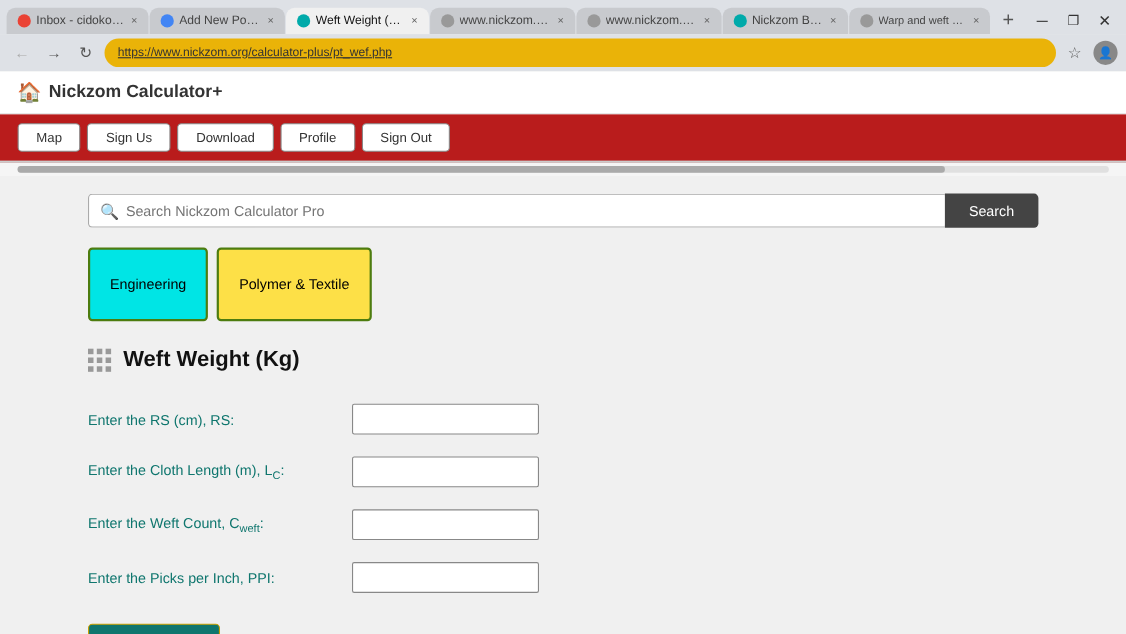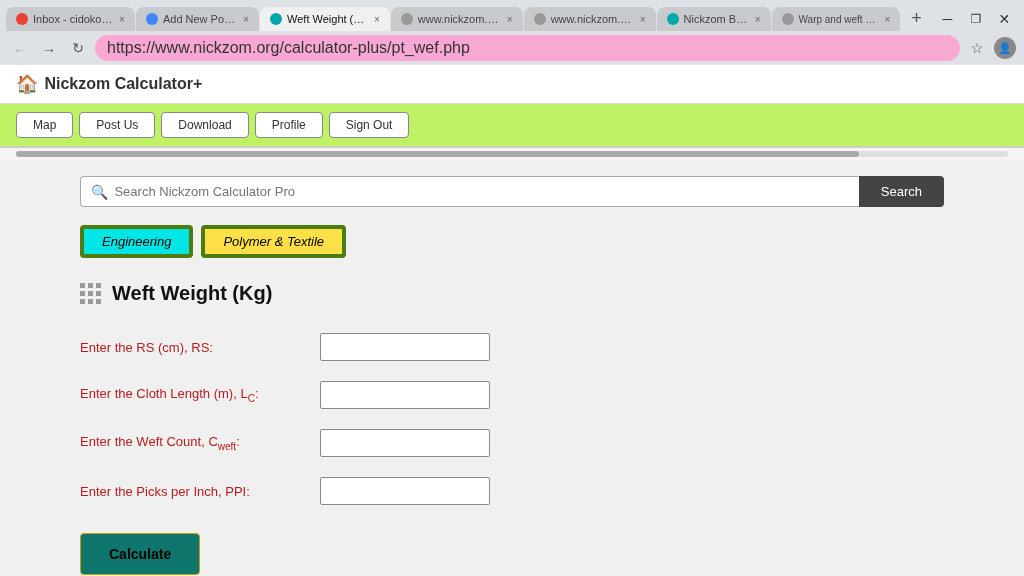--- a/index.html
+++ b/index.html
@@ -5,66 +5,66 @@
     * { box-sizing: border-box; margin: 0; padding: 0; }
     body { font-family: Arial, sans-serif; background: #f0f0f0; font-size: 13px; }
     .tab { display: flex; align-items: center; padding: 6px 10px; border-radius: 8px 8px 0 0; font-size: 11px; max-width: 150px; min-width: 100px; white-space: nowrap; overflow: hidden; text-overflow: ellipsis; cursor: pointer; }
     .tab.inactive { background: #c8cace; color: #444; }
     .tab.active { background: #f0f0f0; color: #111; }
     .tab .tab-icon { width: 12px; height: 12px; border-radius: 50%; margin-right: 5px; flex-shrink: 0; }
     .tab .tab-close { margin-left: 6px; font-size: 10px; color: #666; flex-shrink: 0; cursor: pointer; }
     .tab-new { padding: 6px 10px; font-size: 16px; color: #555; cursor: pointer; line-height: 1; }
     .nav-btn { width: 24px; height: 24px; display: flex; align-items: center; justify-content: center; font-size: 14px; color: #555; cursor: pointer; border-radius: 50%; }
     .nav-btn.disabled { color: #aaa; cursor: default; }
-    .address-input { flex: 1; height: 26px; border: none; border-radius: 13px; background: #f9a8d4; padding: 0 12px; font-size: 16px; color: #333; outline: none; }
+    .address-input { flex: 1; height: 26px; border: none; border-radius: 13px; background: #eab308; padding: 0 12px; font-size: 11px; color: #333; outline: none; text-decoration: underline; }
     .star-btn, .ext-btn { width: 24px; height: 24px; display: flex; align-items: center; justify-content: center; font-size: 14px; color: #555; cursor: pointer; }
     .wc-btn { width: 28px; height: 24px; display: flex; align-items: center; justify-content: center; font-size: 11px; cursor: pointer; }
 
     
     .page { background: #f0f0f0; padding: 0; min-height: 430px; }
 
     
     .site-header { background: #fff; padding: 8px 16px; display: flex; align-items: center; border-bottom: 1px solid #ddd; }
     .site-logo { display: flex; align-items: center; gap: 6px; font-size: 16px; font-weight: bold; color: #333; }
     .house-icon { font-size: 18px; }
 
     
-    .nav-bar { background: #bef264; border-bottom: 2px solid #ccc; padding: 8px 16px; display: flex; gap: 6px; }
+    .nav-bar { background: #b91c1c; border-bottom: 2px solid #ccc; padding: 8px 16px; display: flex; gap: 6px; }
     .nav-item { padding: 5px 16px; border: 1.5px solid #888; border-radius: 4px; font-size: 12px; color: #333; cursor: pointer; background: #fff; text-decoration: none; }
 
     
     .progress-bar-area { background: #f5f5f5; padding: 3px 16px; }
     .progress-bar-track { height: 6px; background: #e0e0e0; border-radius: 3px; }
     .progress-bar-fill { height: 6px; background: #aaa; border-radius: 3px; width: 85%; }
 
     
     .main-content { padding: 16px 80px 20px 80px; background: #f0f0f0; }
 
     
     .search-row { display: flex; gap: 0; margin-bottom: 18px; }
     .search-input-wrap { display: flex; align-items: center; flex: 1; border: 1.5px solid #aaa; border-right: none; border-radius: 4px 0 0 4px; background: #fff; padding: 0 10px; }
     .search-icon { font-size: 14px; color: #555; margin-right: 6px; }
     .search-input { border: none; outline: none; font-size: 13px; color: #555; width: 100%; background: transparent; }
     .search-btn { padding: 8px 22px; background: #444; color: #fff; border: none; border-radius: 0 4px 4px 0; font-size: 13px; cursor: pointer; font-weight: normal; }
 
     
     .category-tabs { display: flex; gap: 8px; margin-bottom: 24px; }
-    .cat-tab { padding: 5px 18px; border: 4px solid #4d7c0f; border-radius: 4px; font-size: 13px; cursor: pointer; font-weight: 500; font-style: italic; }
+    .cat-tab { padding: 24px 18px; border: 2px solid #4d7c0f; border-radius: 4px; font-size: 13px; cursor: pointer; font-weight: 500; }
     .cat-tab.active { background: #00e5e5; color: #000; }
     .cat-tab.inactive { background: #fde047; color: #000; }
 
     
     .page-title-row { display: flex; align-items: center; gap: 10px; margin-bottom: 28px; }
     .grid-icon { display: inline-grid; grid-template-columns: 1fr 1fr 1fr; gap: 2px; width: 22px; height: 22px; }
     .grid-dot { background: #999; width: 5px; height: 5px; border-radius: 0; }
     .page-title { font-size: 20px; font-weight: bold; color: #111; }
 
     
     .form-group { display: flex; align-items: center; margin-bottom: 20px; }
-    .form-label { font-size: 13px; color: #b91c1c; min-width: 240px; }
+    .form-label { font-size: 13px; color: #0f766e; min-width: 240px; }
     .form-input { width: 170px; height: 28px; border: 1.5px solid #888; border-radius: 2px; padding: 0 6px; font-size: 13px; background: #fff; outline: none; }
     sub { font-size: 10px; }
 
     
     .calc-btn { margin-top: 8px; padding: 12px 28px; background: #0f766e; color: #000; border: 1.5px solid #c8a000; border-radius: 4px; font-size: 14px; font-weight: bold; cursor: pointer; }
   </style>
 </head>
 <body>
 
 <div>
@@ -127,21 +127,21 @@
 
     <div class="site-header">
       <div class="site-logo">
         <span class="house-icon">🏠</span>
         <span>Nickzom Calculator+</span>
       </div>
     </div>
 
     <div class="nav-bar">
       <a class="nav-item">Map</a>
-      <a class="nav-item">Post Us</a>
+      <a class="nav-item">Sign Us</a>
       <a class="nav-item">Download</a>
       <a class="nav-item">Profile</a>
       <a class="nav-item">Sign Out</a>
     </div>
 
     <div class="progress-bar-area">
       <div class="progress-bar-track">
         <div class="progress-bar-fill"></div>
       </div>
     </div>

